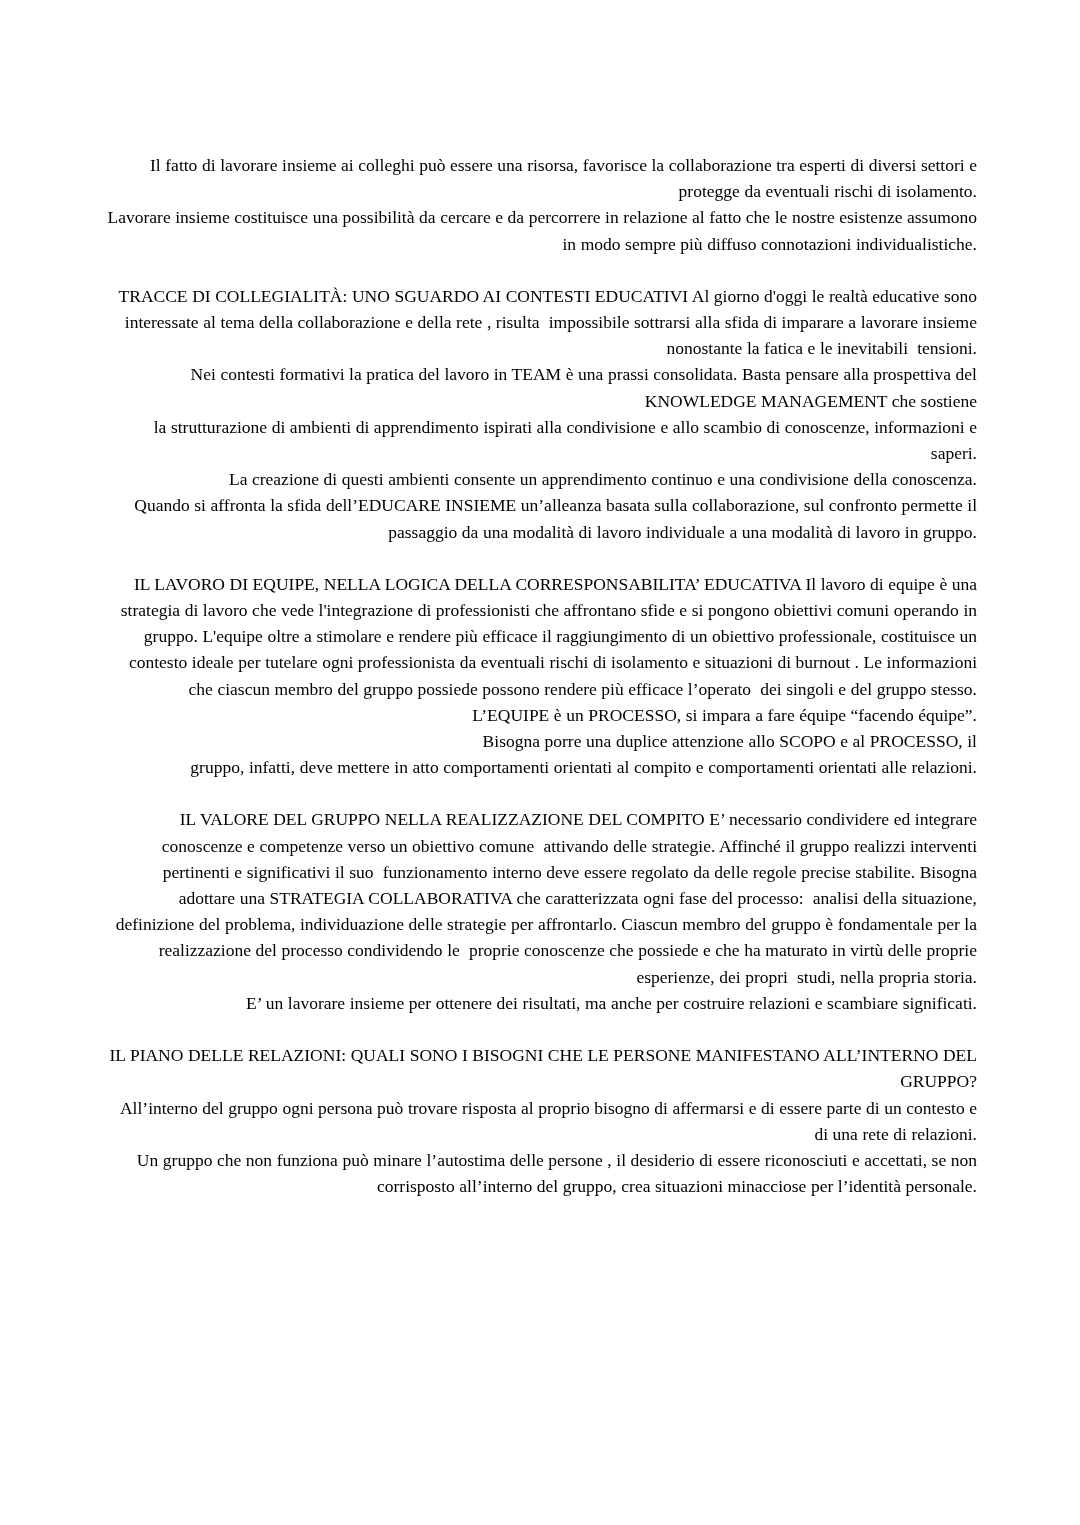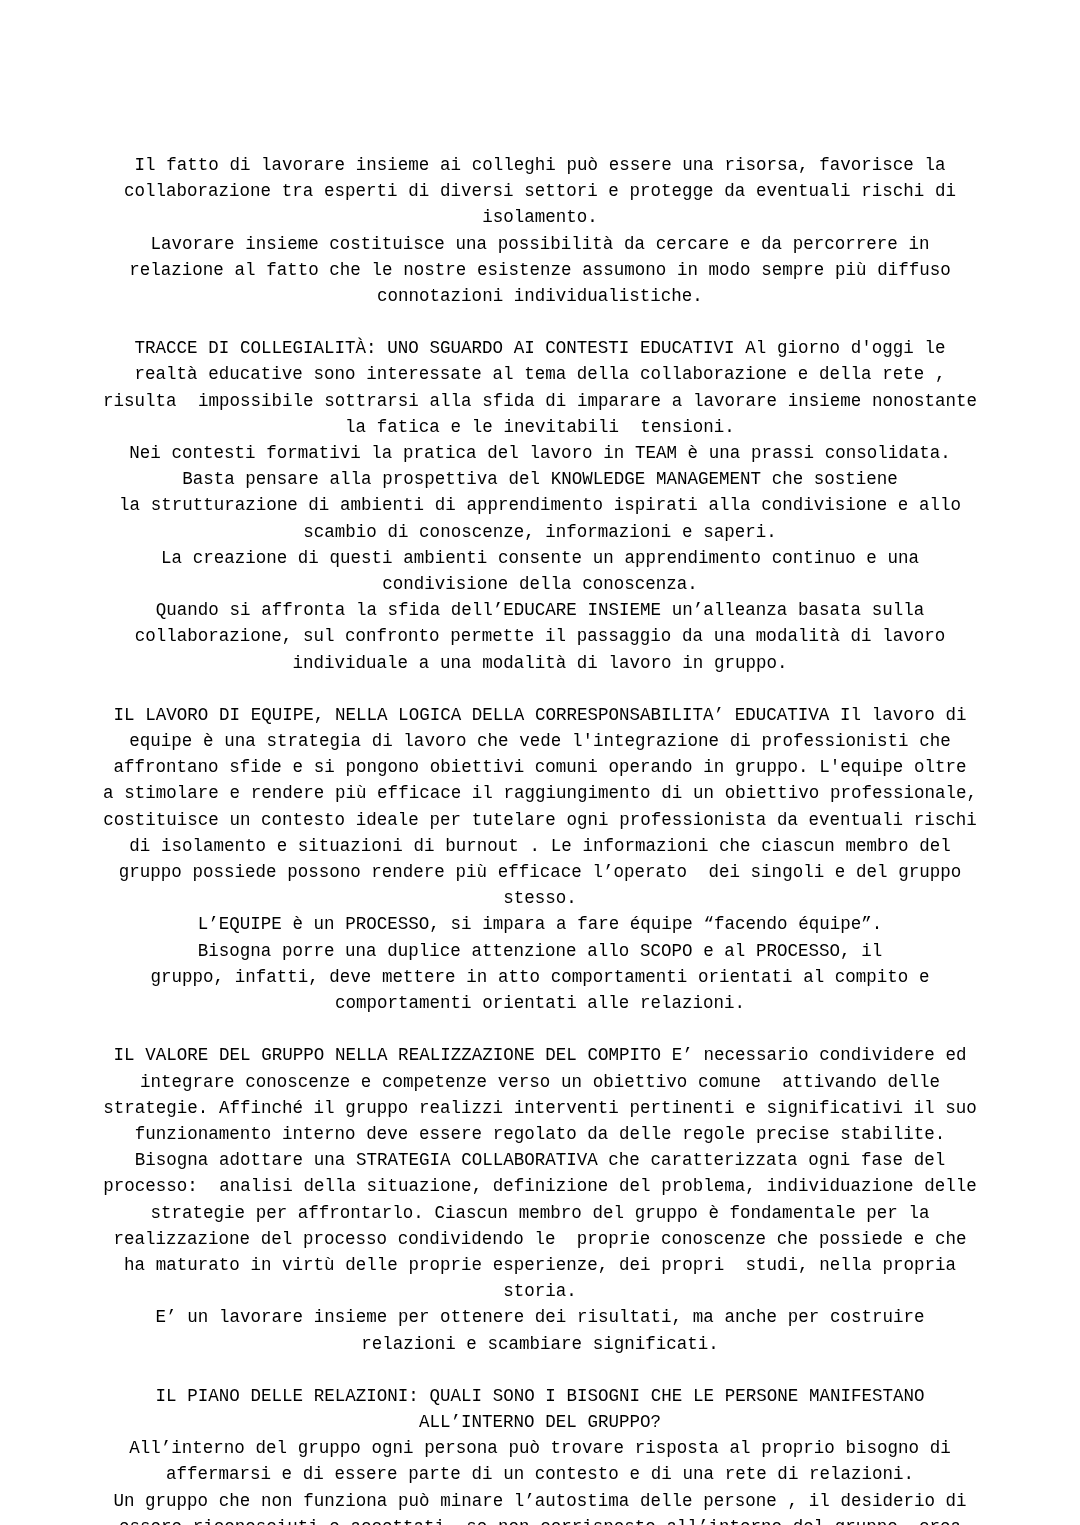--- a/index.html
+++ b/index.html
@@ -18,23 +18,22 @@
       width: 1080px;
       min-height: 1525px;
       background: #ffffff;
       padding: 152px 103px 80px 103px;
     }
     .para {
       margin: 0 0 26px 0;
       font-size: 17.5px;
       line-height: 26.2px;
       white-space: pre-wrap;
-      text-align: center;
+      text-align: right;
       word-spacing: 0.2px;
-      font-family: Liberation Mono, monospace;
     }
   </style>
 </head>
 <body>
 
 <div class="page">
   <p class="para">Il fatto di lavorare insieme ai colleghi può essere una risorsa, favorisce la collaborazione tra esperti di diversi settori e protegge da eventuali rischi di isolamento.
 Lavorare insieme costituisce una possibilità da cercare e da percorrere in relazione al fatto che le nostre esistenze assumono in modo sempre più diffuso connotazioni individualistiche.</p>
   <p class="para">TRACCE DI COLLEGIALITÀ: UNO SGUARDO AI CONTESTI EDUCATIVI Al giorno d'oggi le realtà educative sono interessate al tema della collaborazione e della rete , risulta  impossibile sottrarsi alla sfida di imparare a lavorare insieme nonostante la fatica e le inevitabili  tensioni.
 Nei contesti formativi la pratica del lavoro in TEAM è una prassi consolidata. Basta pensare alla prospettiva del KNOWLEDGE MANAGEMENT che sostiene

